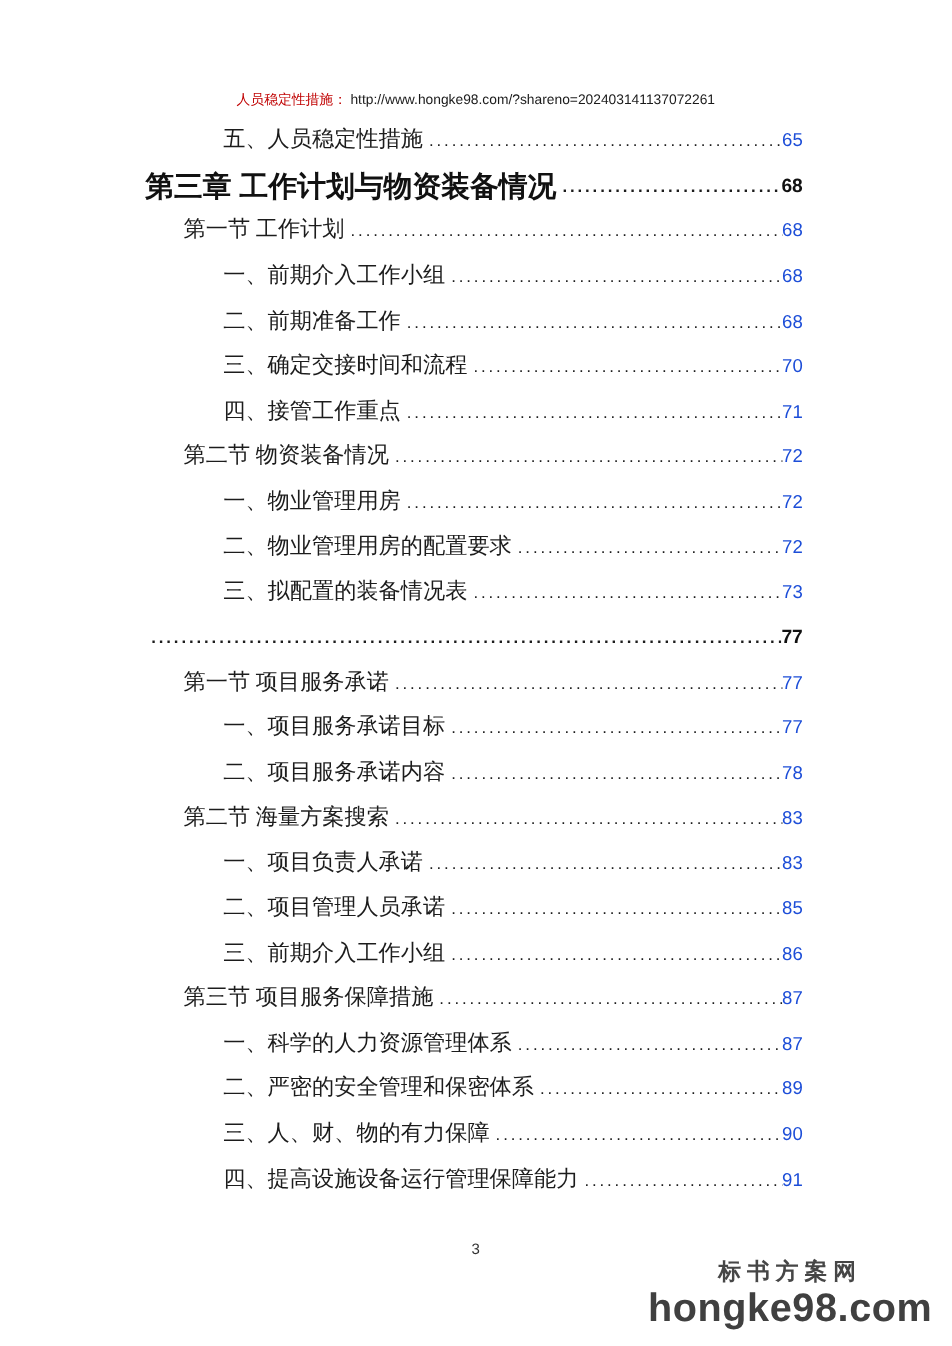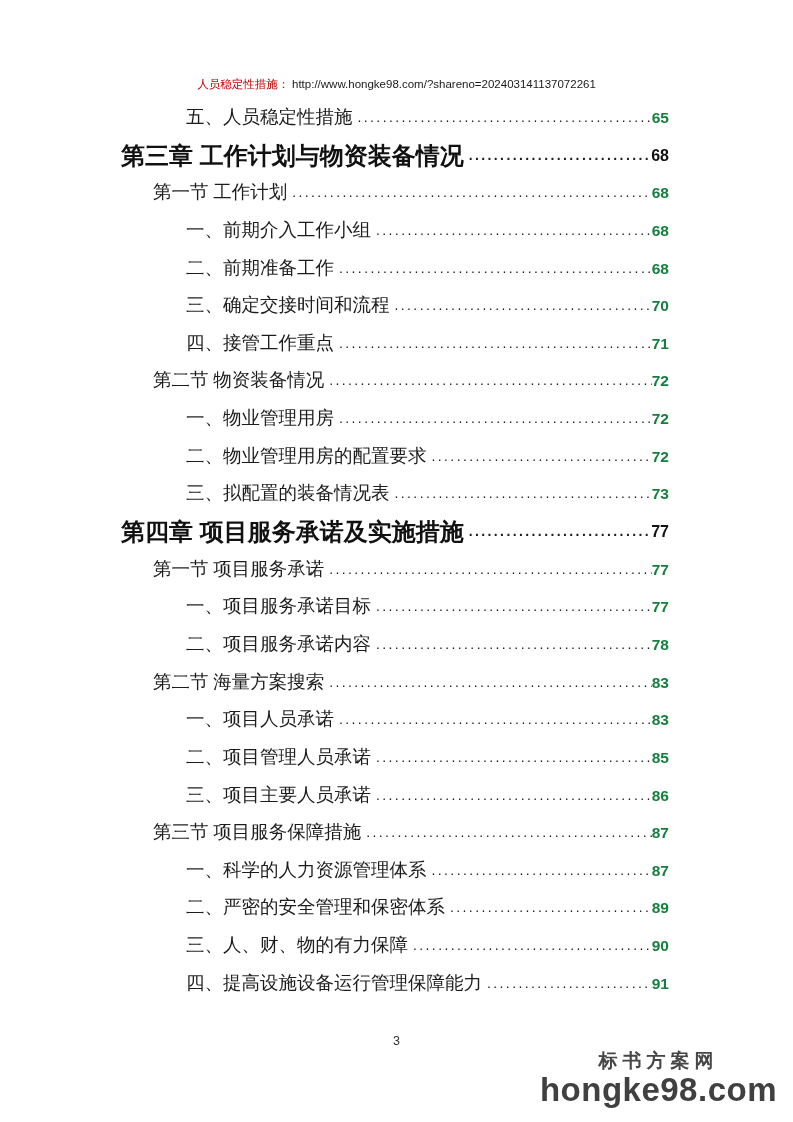--- a/index.html
+++ b/index.html
@@ -73,22 +73,21 @@
     font-size: 14px;
     letter-spacing: 2.4px;
     padding: 0 5px 0 5px;
     color: #1c1c1c;
   }
   .toc-row.chapter .toc-leader { font-weight: 700; }
 
   .toc-page {
     font-family: "Liberation Sans", sans-serif;
     font-size: 15.5px;
-    color: #15803d;
-    font-weight: bold;
+    color: #1d4ed8;
   }
   .toc-row.chapter .toc-page {
     font-weight: 700;
     font-size: 16px;
     color: #111111;
   }
 
   
   .page-footer {
     position: absolute;
@@ -183,21 +182,20 @@
       <span class="toc-title">二、物业管理用房的配置要求</span>
       <span class="toc-leader">................................................................................................................................................................</span>
       <span class="toc-page">72</span>
     </div>
     <div class="toc-row item">
       <span class="toc-title">三、拟配置的装备情况表</span>
       <span class="toc-leader">................................................................................................................................................................</span>
       <span class="toc-page">73</span>
     </div>
     <div class="toc-row chapter">
-      <span class="toc-title">第四章 项目服务承诺及实施措施</span>
       <span class="toc-leader">................................................................................................................................................................</span>
       <span class="toc-page">77</span>
     </div>
     <div class="toc-row section">
       <span class="toc-title">第一节 项目服务承诺</span>
       <span class="toc-leader">................................................................................................................................................................</span>
       <span class="toc-page">77</span>
     </div>
     <div class="toc-row item">
       <span class="toc-title">一、项目服务承诺目标</span>
@@ -208,31 +206,31 @@
       <span class="toc-title">二、项目服务承诺内容</span>
       <span class="toc-leader">................................................................................................................................................................</span>
       <span class="toc-page">78</span>
     </div>
     <div class="toc-row section">
       <span class="toc-title">第二节 海量方案搜索</span>
       <span class="toc-leader">................................................................................................................................................................</span>
       <span class="toc-page">83</span>
     </div>
     <div class="toc-row item">
-      <span class="toc-title">一、项目人员承诺</span>
+      <span class="toc-title">一、项目负责人承诺</span>
       <span class="toc-leader">................................................................................................................................................................</span>
       <span class="toc-page">83</span>
     </div>
     <div class="toc-row item">
       <span class="toc-title">二、项目管理人员承诺</span>
       <span class="toc-leader">................................................................................................................................................................</span>
       <span class="toc-page">85</span>
     </div>
     <div class="toc-row item">
-      <span class="toc-title">三、项目主要人员承诺</span>
+      <span class="toc-title">三、前期介入工作小组</span>
       <span class="toc-leader">................................................................................................................................................................</span>
       <span class="toc-page">86</span>
     </div>
     <div class="toc-row section">
       <span class="toc-title">第三节 项目服务保障措施</span>
       <span class="toc-leader">................................................................................................................................................................</span>
       <span class="toc-page">87</span>
     </div>
     <div class="toc-row item">
       <span class="toc-title">一、科学的人力资源管理体系</span>

